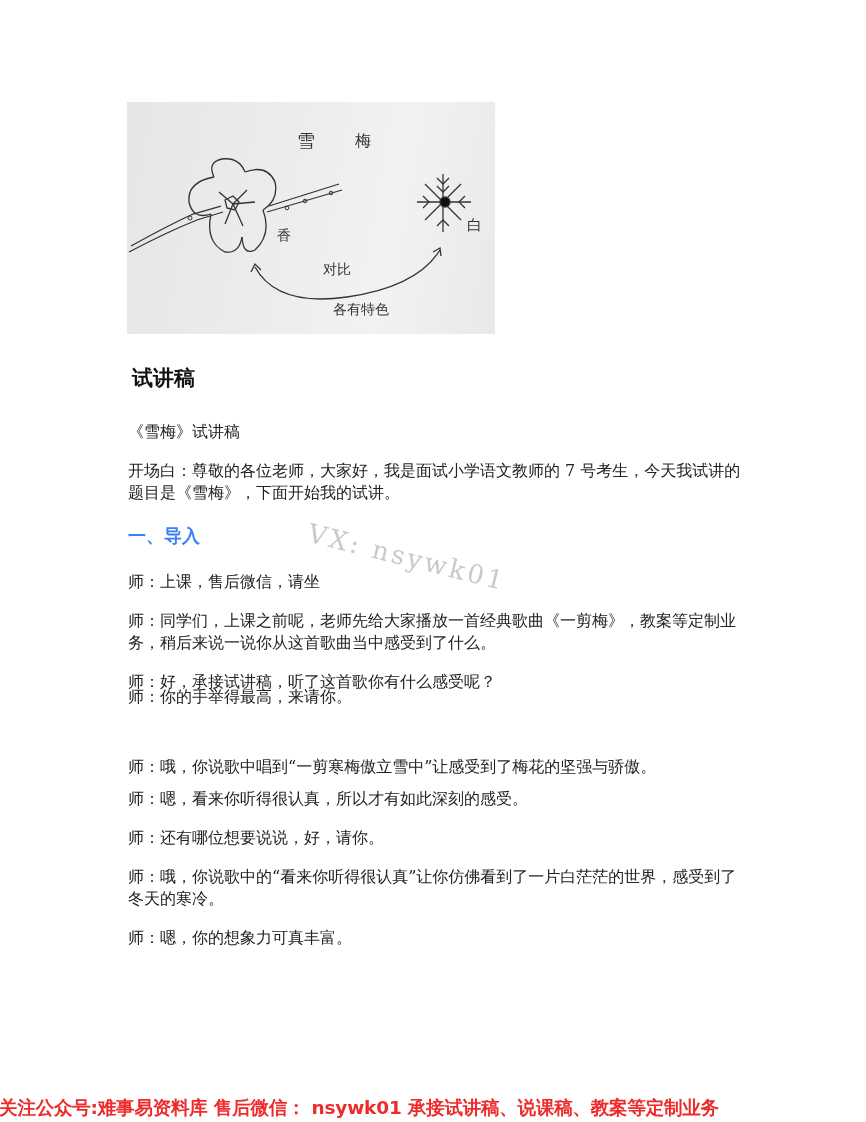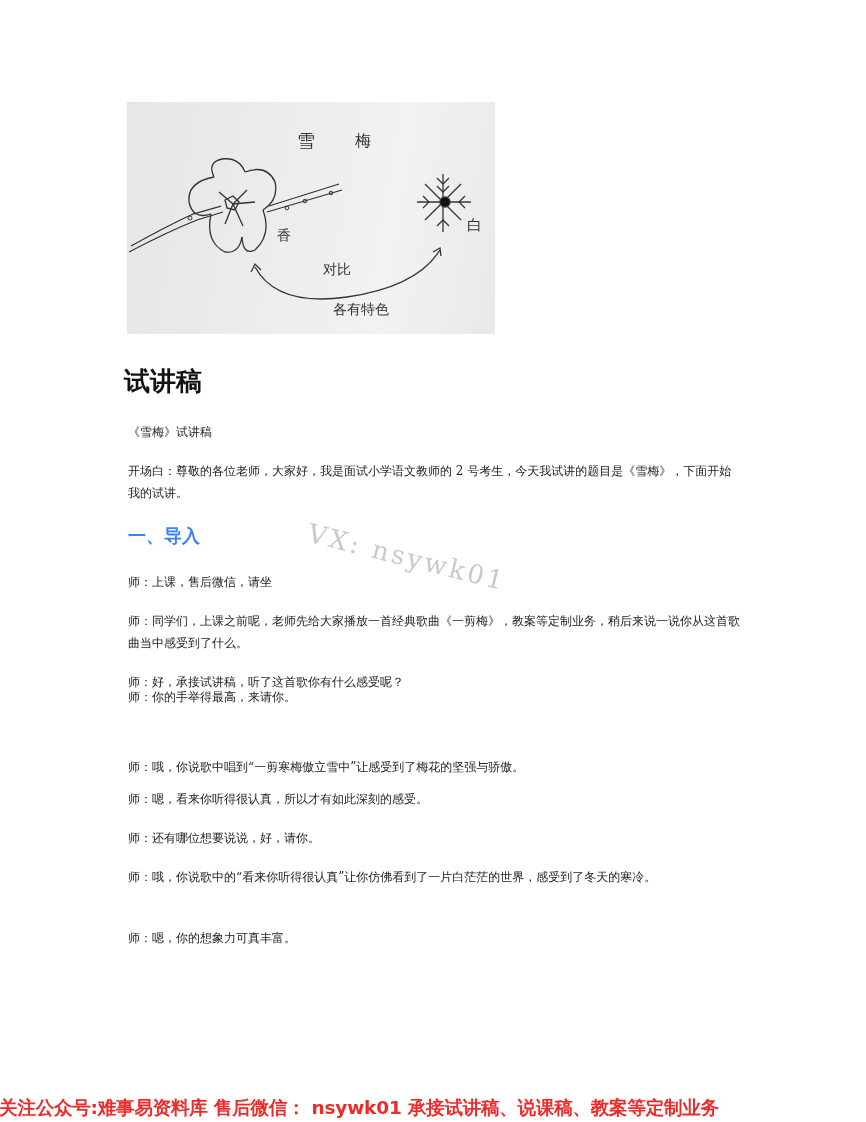--- a/index.html
+++ b/index.html
@@ -8,27 +8,27 @@
     background: #ffffff; color: #1a1a1a;
     font-family: "DejaVu Serif", "Liberation Serif", serif;
   }
   .figure {
     position: absolute; left: 127px; top: 102px; width: 368px; height: 232px;
     background: linear-gradient(100deg, #e6e6e6 0%, #ededed 45%, #f2f2f2 70%, #e9e9e9 100%);
   }
   .figure svg { width: 100%; height: 100%; display: block; }
   .hw { font-family: "DejaVu Sans", sans-serif; fill: #333; }
   .doc-title {
-    position: absolute; left: 124px; top: 364px; margin: 0;
+    position: absolute; left: 132px; top: 364px; margin: 0;
     font-family: "DejaVu Sans", "Liberation Sans", sans-serif;
-    font-weight: bold; font-size: 26px; color: #111;
+    font-weight: bold; font-size: 21px; color: #111;
   }
   .para {
     position: absolute; left: 128px; width: 615px; margin: 0;
-    font-size: 12px; line-height: 22px; color: #222;
+    font-size: 16px; line-height: 22px; color: #222;
   }
   .h2 {
     position: absolute; left: 128px; top: 524px; margin: 0;
     font-family: "DejaVu Sans", "Liberation Sans", sans-serif;
     font-weight: bold; font-size: 18px; color: #3b82f6;
   }
   .watermark {
     position: absolute; left: 312px; top: 518px;
     font-family: "DejaVu Serif", serif; font-size: 26px; color: #c9c9c9;
     letter-spacing: 3px; transform: rotate(14deg); transform-origin: left top;
@@ -85,21 +85,21 @@
     <text class="hw" x="150" y="138" font-size="14">香</text>
     <text class="hw" x="340" y="128" font-size="15">白</text>
     <text class="hw" x="196" y="172" font-size="14">对比</text>
     <text class="hw" x="206" y="212" font-size="14">各有特色</text>
   </svg>
 </div>
 
 <h1 class="doc-title">试讲稿</h1>
 
 <p class="para" style="top:421px">《雪梅》试讲稿</p>
-<p class="para" style="top:460px">开场白：尊敬的各位老师，大家好，我是面试小学语文教师的 2 号考生，今天我试讲的题目是《雪梅》，下面开始我的试讲。</p>
+<p class="para" style="top:460px">开场白：尊敬的各位老师，大家好，我是面试小学语文教师的 7 号考生，今天我试讲的题目是《雪梅》，下面开始我的试讲。</p>
 
 <h2 class="h2">一、导入</h2>
 
 <div class="watermark">VX: nsywk01</div>
 
 <p class="para" style="top:571px">师：上课，售后微信，请坐</p>
 <p class="para" style="top:610px">师：同学们，上课之前呢，老师先给大家播放一首经典歌曲《一剪梅》，教案等定制业务，稍后来说一说你从这首歌曲当中感受到了什么。</p>
 <p class="para" style="top:671px">师：好，承接试讲稿，听了这首歌你有什么感受呢？</p>
 <p class="para" style="top:686px">师：你的手举得最高，来请你。</p>
 <p class="para" style="top:756px">师：哦，你说歌中唱到“一剪寒梅傲立雪中”让感受到了梅花的坚强与骄傲。</p>

